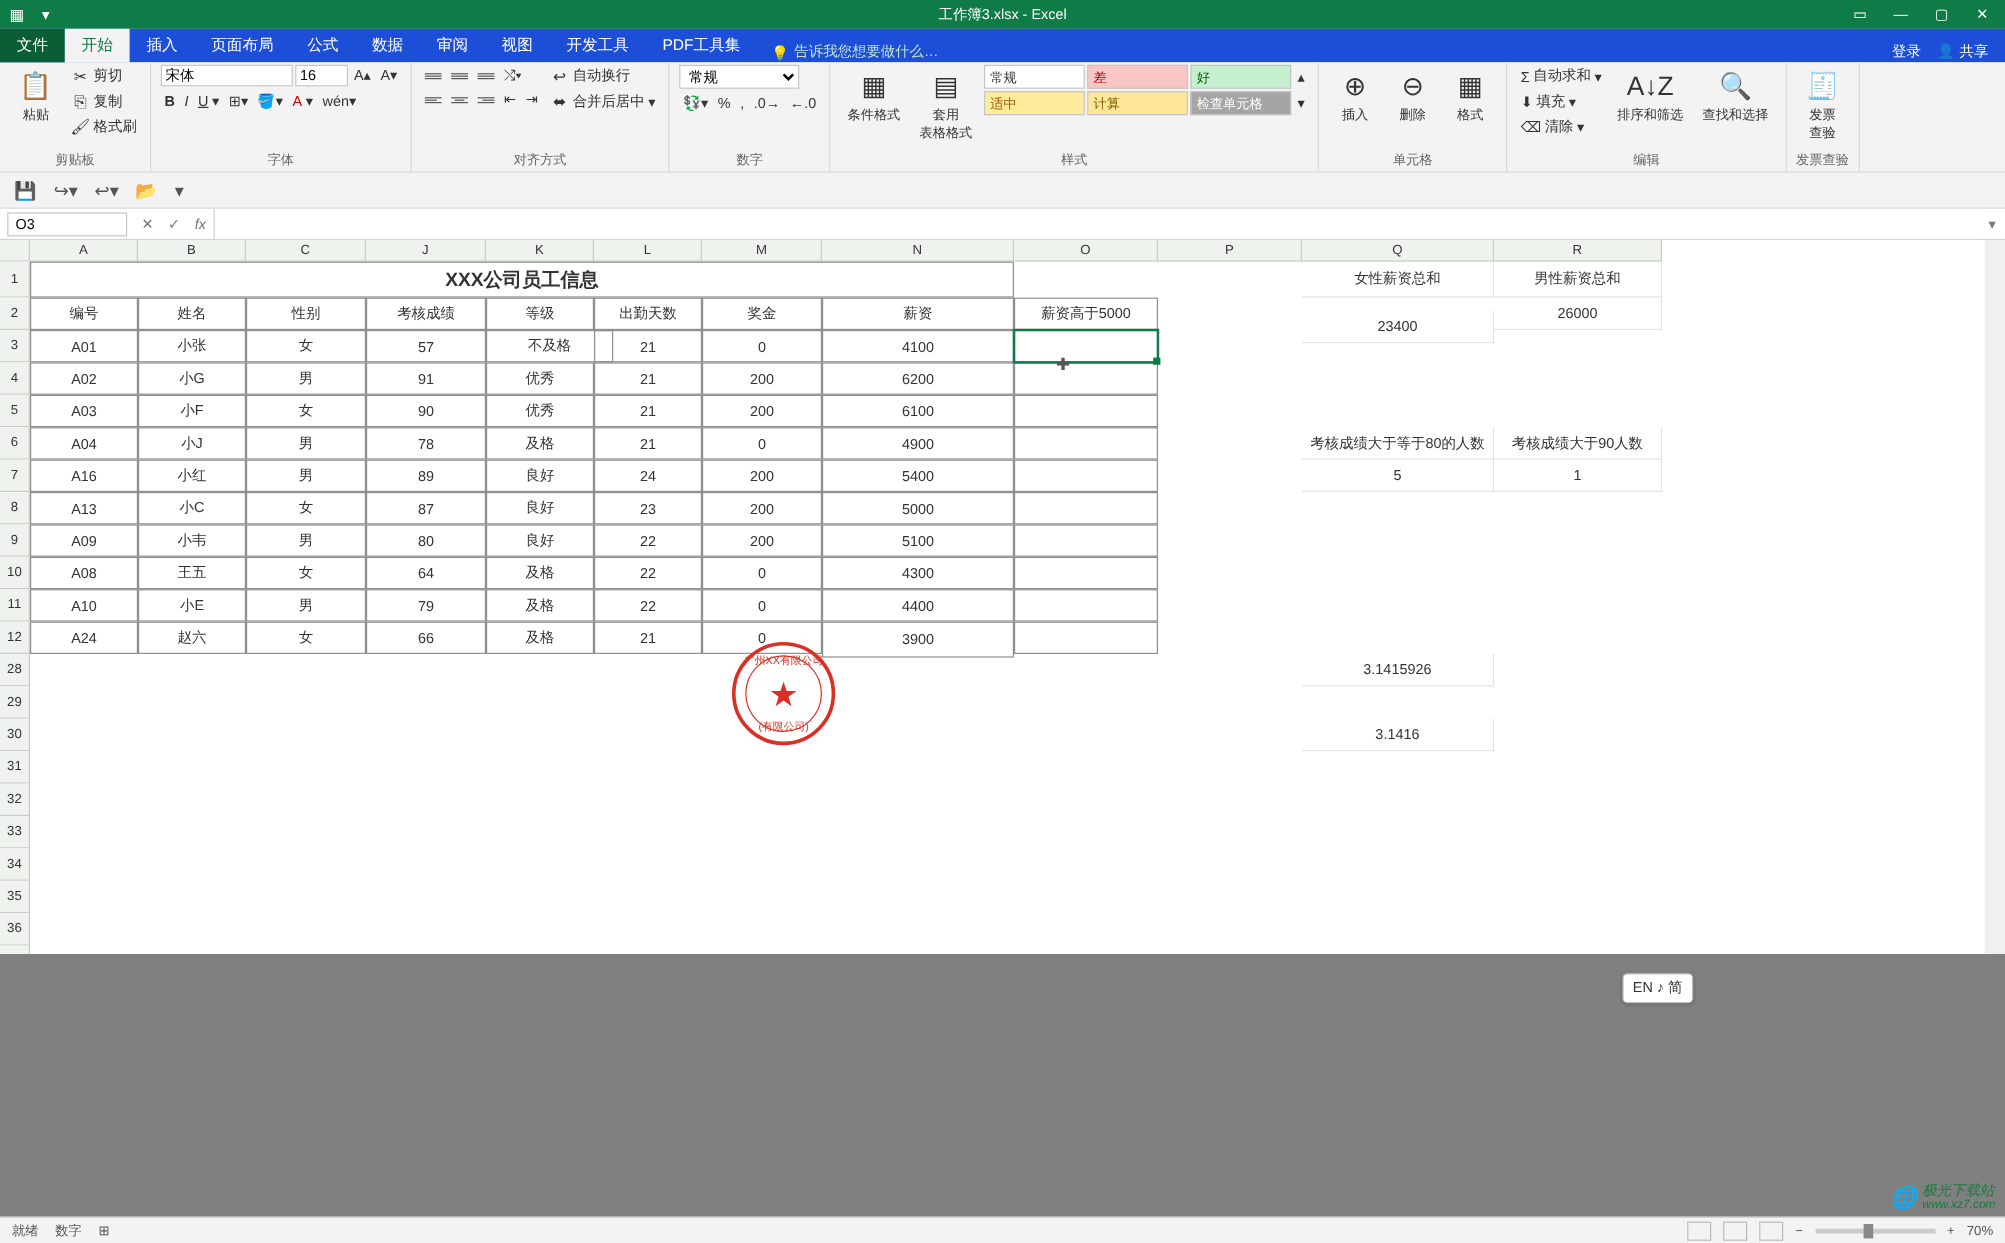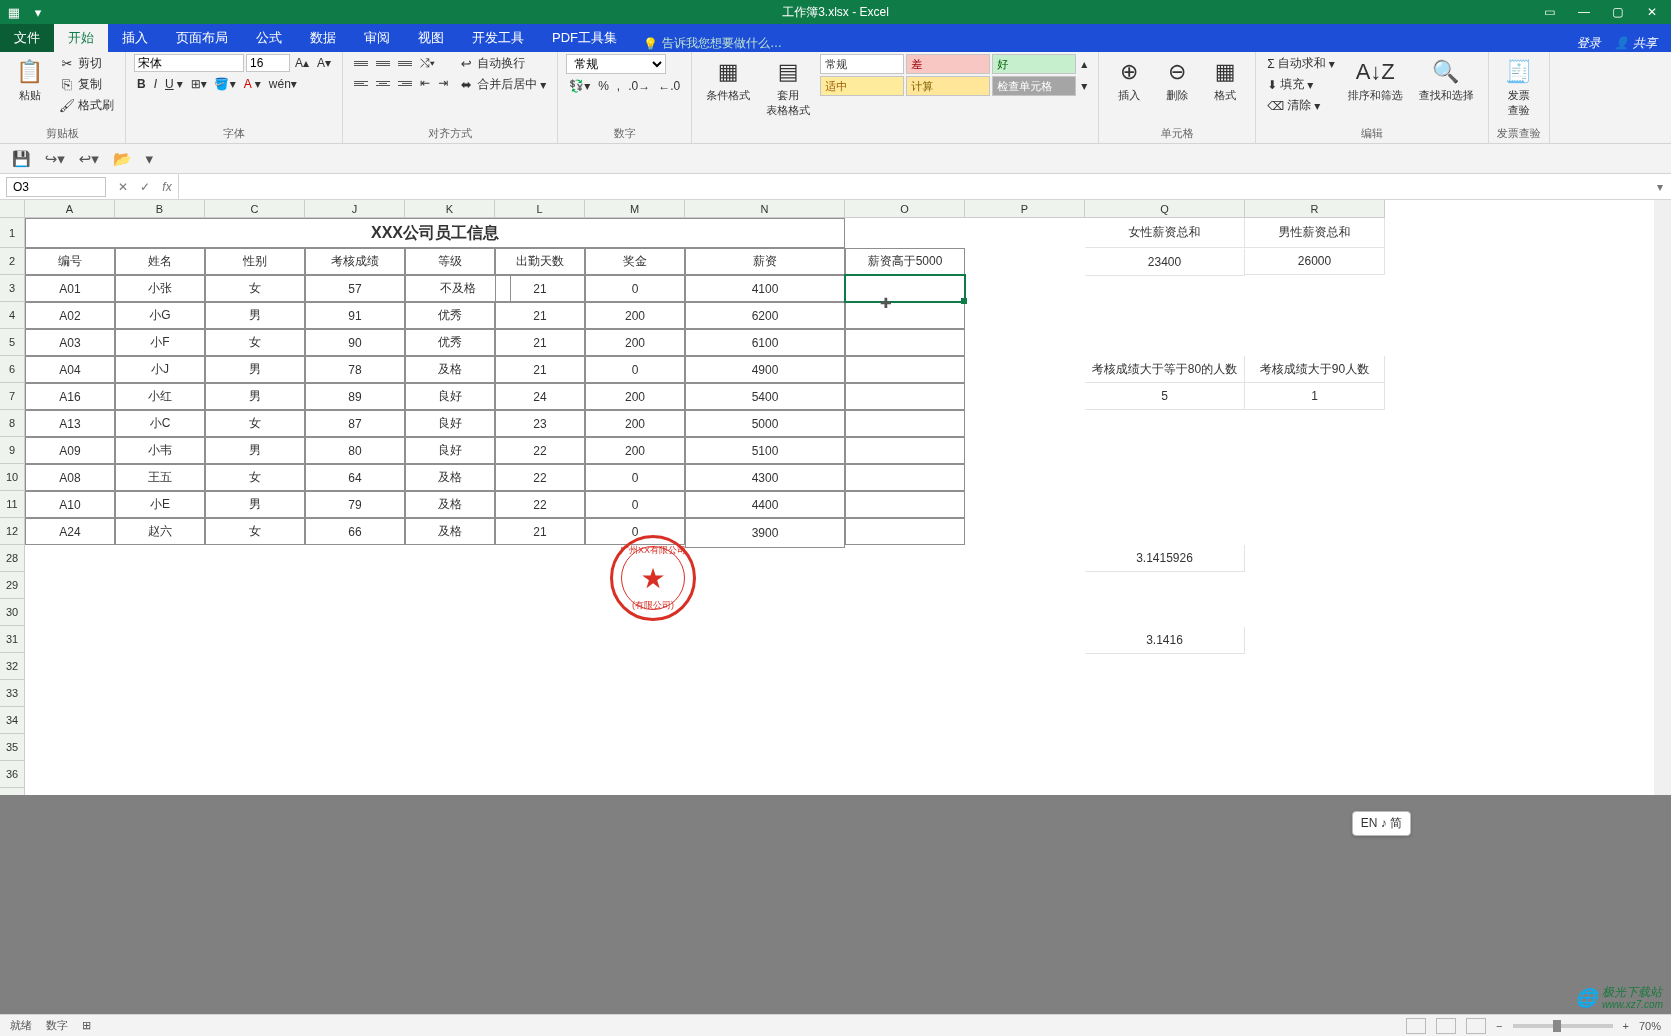--- a/index.html
+++ b/index.html
@@ -6,21 +6,21 @@
 body { background:#fff; font-size:12px; color:#333; overflow:hidden; width:1671px; height:1036px; position:relative;}
 .titlebar { background:#0f7b46; height:24px; display:flex; align-items:center; justify-content:space-between; color:#fff; padding:0 6px;}
 .titlebar .left-ico,.titlebar .right-ico{display:flex;gap:8px;align-items:center;}
 .titlebar .doc{position:absolute;left:50%;transform:translateX(-50%);font-size:12px;}
 .win-btn{width:26px;height:20px;display:flex;align-items:center;justify-content:center;cursor:pointer;}
 .menubar{background:#1d4ed8;height:28px;display:flex;align-items:flex-end;color:#fff;}
 .menu-tab{padding:5px 14px;font-size:13px;cursor:pointer;}
 .menu-tab.active{background:#f3f3f3;color:#0f7b46;}
 .menu-tab.file{background:#0b5d35;}
 .tell-me{margin-left:12px;color:#bfe1cf;font-size:12px;display:flex;align-items:center;gap:4px;}
-.rt-menu{margin-left:auto;display:flex;gap:14px;padding-right:14px;font-size:12px;font-style:italic;}
+.rt-menu{margin-left:auto;display:flex;gap:14px;padding-right:14px;font-size:12px;}
 .ribbon{background:#f3f3f3;border-bottom:1px solid #d4d4d4;height:92px;display:flex;}
 .group{border-right:1px solid #d9d9d9;padding:2px 8px 0 8px;display:flex;flex-direction:column;justify-content:space-between;height:100%;}
 .group-label{text-align:center;font-size:11px;color:#666;padding:2px 0;}
 .group-body{flex:1;display:flex;align-items:flex-start;gap:4px;}
 .vstack{display:flex;flex-direction:column;gap:2px;}
 .hstack{display:flex;gap:2px;align-items:center;}
 .btn-sm{display:flex;align-items:center;gap:3px;padding:1px 3px;font-size:12px;cursor:pointer;}
 .btn-lg{display:flex;flex-direction:column;align-items:center;gap:2px;padding:4px 6px;cursor:pointer;font-size:11px;}
 .ico{width:16px;height:16px;display:inline-flex;align-items:center;justify-content:center;font-size:13px;}
 .ico-lg{width:32px;height:28px;display:flex;align-items:center;justify-content:center;font-size:22px;}
@@ -250,20 +250,21 @@
         <div class="hstack">
           <div class="style-cell sc-mid">适中</div>
           <div class="style-cell sc-calc">计算</div>
           <div class="style-cell sc-check">检查单元格</div>
           <div class="vstack" style="gap:0;">
               <span class="btn-sm">▾</span>
             </div>
         </div>
       </div>
     </div>
+    <div class="group-label">样式</div>
   </div>
 
   <div class="group">
     <div class="group-body">
       <div class="btn-lg">
           <div class="ico-lg">⊕</div>
           <span>插入</span>
         </div>
       <div class="btn-lg">
           <div class="ico-lg">⊖</div>
@@ -462,28 +463,28 @@
       <div class="cell brd" style="left: 820px; top: 111px; width: 120px; height: 27px;"></div>
       <div class="cell brd" style="left: 820px; top: 138px; width: 120px; height: 27px;"></div>
       <div class="cell brd" style="left: 820px; top: 165px; width: 120px; height: 27px;"></div>
       <div class="cell brd" style="left: 820px; top: 192px; width: 120px; height: 27px;"></div>
       <div class="cell brd" style="left: 820px; top: 219px; width: 120px; height: 27px;"></div>
       <div class="cell brd" style="left: 820px; top: 246px; width: 120px; height: 27px;"></div>
       <div class="cell brd" style="left: 820px; top: 273px; width: 120px; height: 27px;"></div>
       <div class="cell brd" style="left: 820px; top: 300px; width: 120px; height: 27px;"></div>
       <div class="cell " style="left: 1060px; top: 0px; width: 160px; height: 30px;">女性薪资总和</div>
       <div class="cell " style="left: 1220px; top: 0px; width: 140px; height: 30px;">男性薪资总和</div>
-      <div class="cell " style="left: 1060px; top: 31px; width: 160px; height: 27px;">23400</div>
+      <div class="cell " style="left: 1060px; top: 41px; width: 160px; height: 27px;">23400</div>
       <div class="cell " style="left: 1220px; top: 30px; width: 140px; height: 27px;">26000</div>
       <div class="cell " style="left: 1060px; top: 138px; width: 160px; height: 27px;">考核成绩大于等于80的人数</div>
       <div class="cell " style="left: 1220px; top: 138px; width: 140px; height: 27px;">考核成绩大于90人数</div>
       <div class="cell " style="left: 1060px; top: 165px; width: 160px; height: 27px;">5</div>
       <div class="cell " style="left: 1220px; top: 165px; width: 140px; height: 27px;">1</div>
       <div class="cell " style="left: 1060px; top: 327px; width: 160px; height: 27px;">3.1415926</div>
-      <div class="cell " style="left: 1060px; top: 381px; width: 160px; height: 27px; margin-top: 28px;">3.1416</div>
+      <div class="cell " style="left: 1060px; top: 381px; width: 160px; height: 27px;">3.1416</div>
       <div class="cell" style="left: 0px; top: 0px; width: 90px; height: 30px; z-index: -1;"></div>
       <div class="cell" style="left: 90px; top: 0px; width: 90px; height: 30px; z-index: -1;"></div>
       <div class="cell" style="left: 180px; top: 0px; width: 100px; height: 30px; z-index: -1;"></div>
       <div class="cell" style="left: 280px; top: 0px; width: 100px; height: 30px; z-index: -1;"></div>
       <div class="cell" style="left: 380px; top: 0px; width: 90px; height: 30px; z-index: -1;"></div>
       <div class="cell" style="left: 470px; top: 0px; width: 90px; height: 30px; z-index: -1;"></div>
       <div class="cell" style="left: 560px; top: 0px; width: 100px; height: 30px; z-index: -1;"></div>
       <div class="cell" style="left: 660px; top: 0px; width: 160px; height: 30px; z-index: -1;"></div>
       <div class="cell" style="left: 820px; top: 0px; width: 120px; height: 30px; z-index: -1;"></div>
       <div class="cell" style="left: 940px; top: 0px; width: 120px; height: 30px; z-index: -1;"></div>

